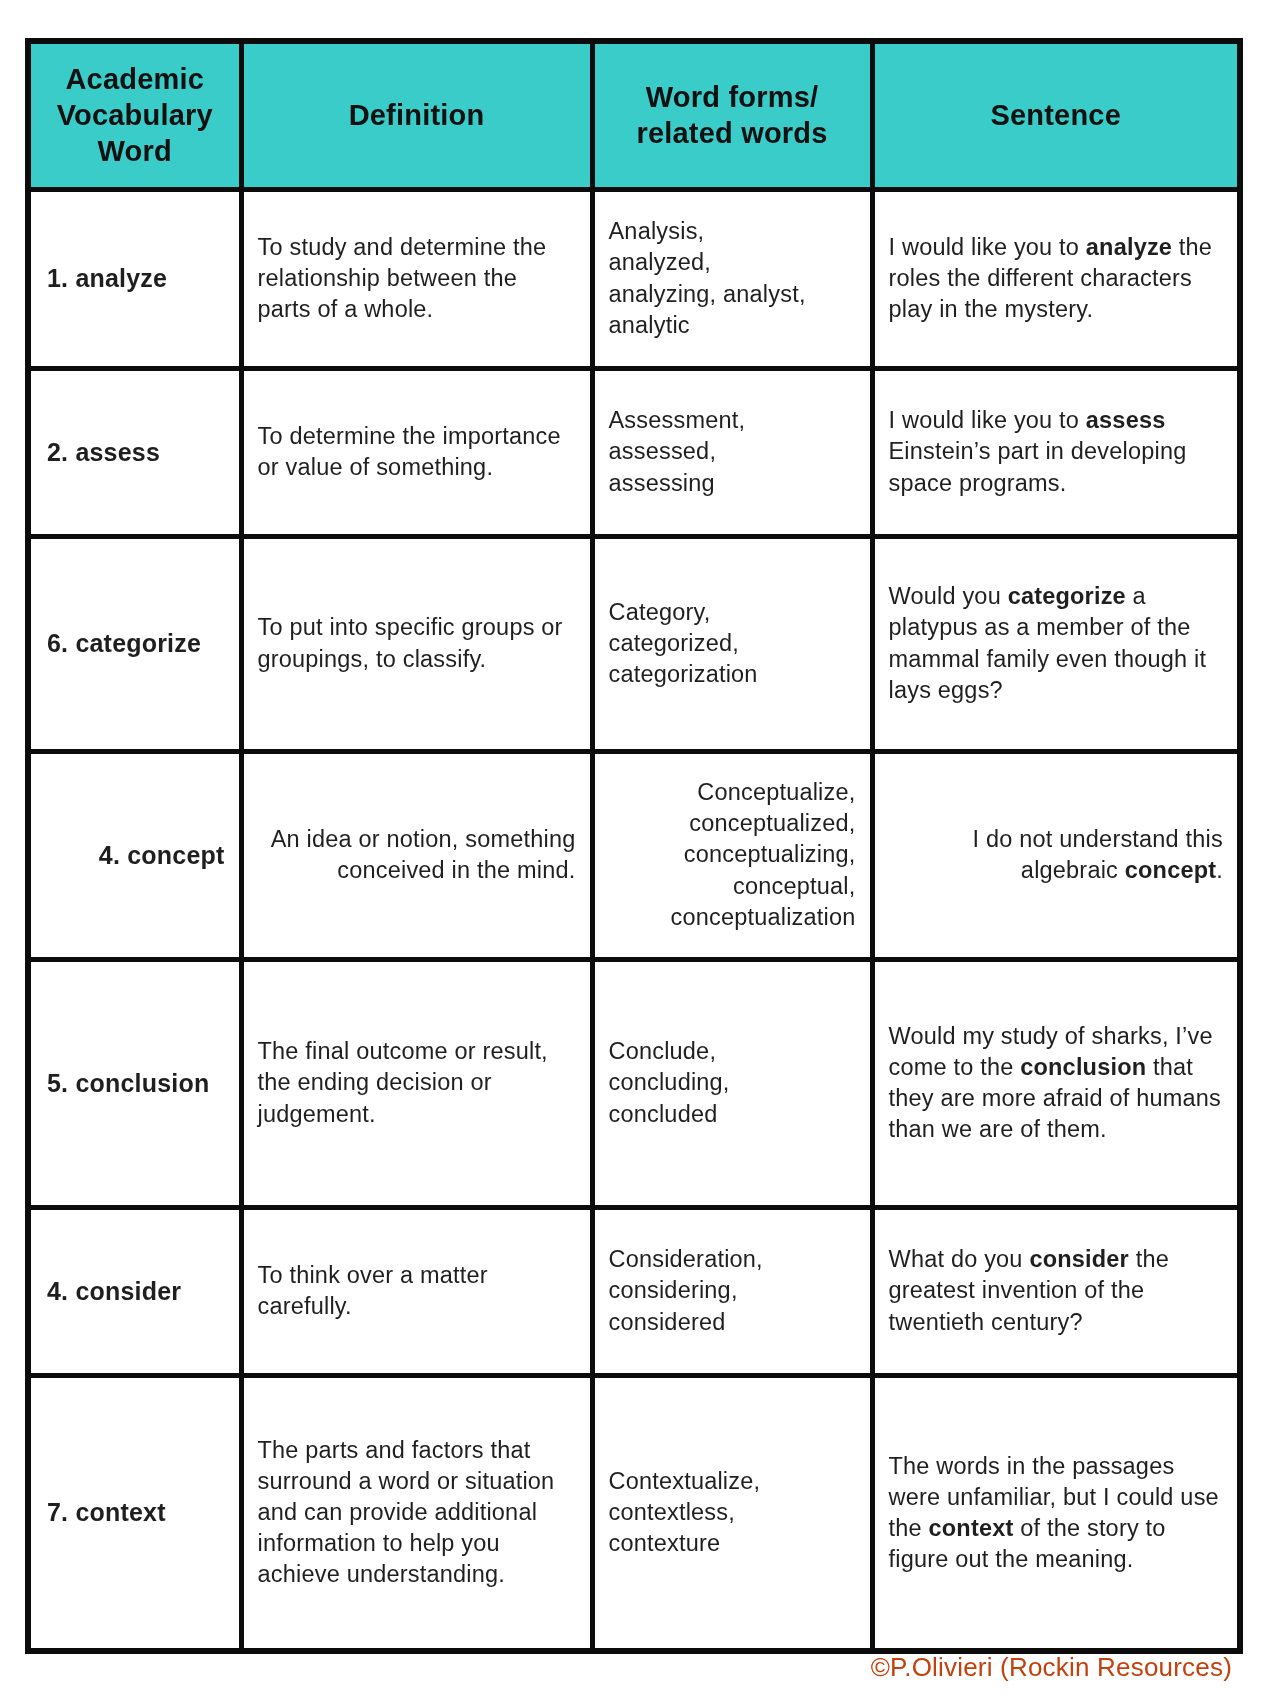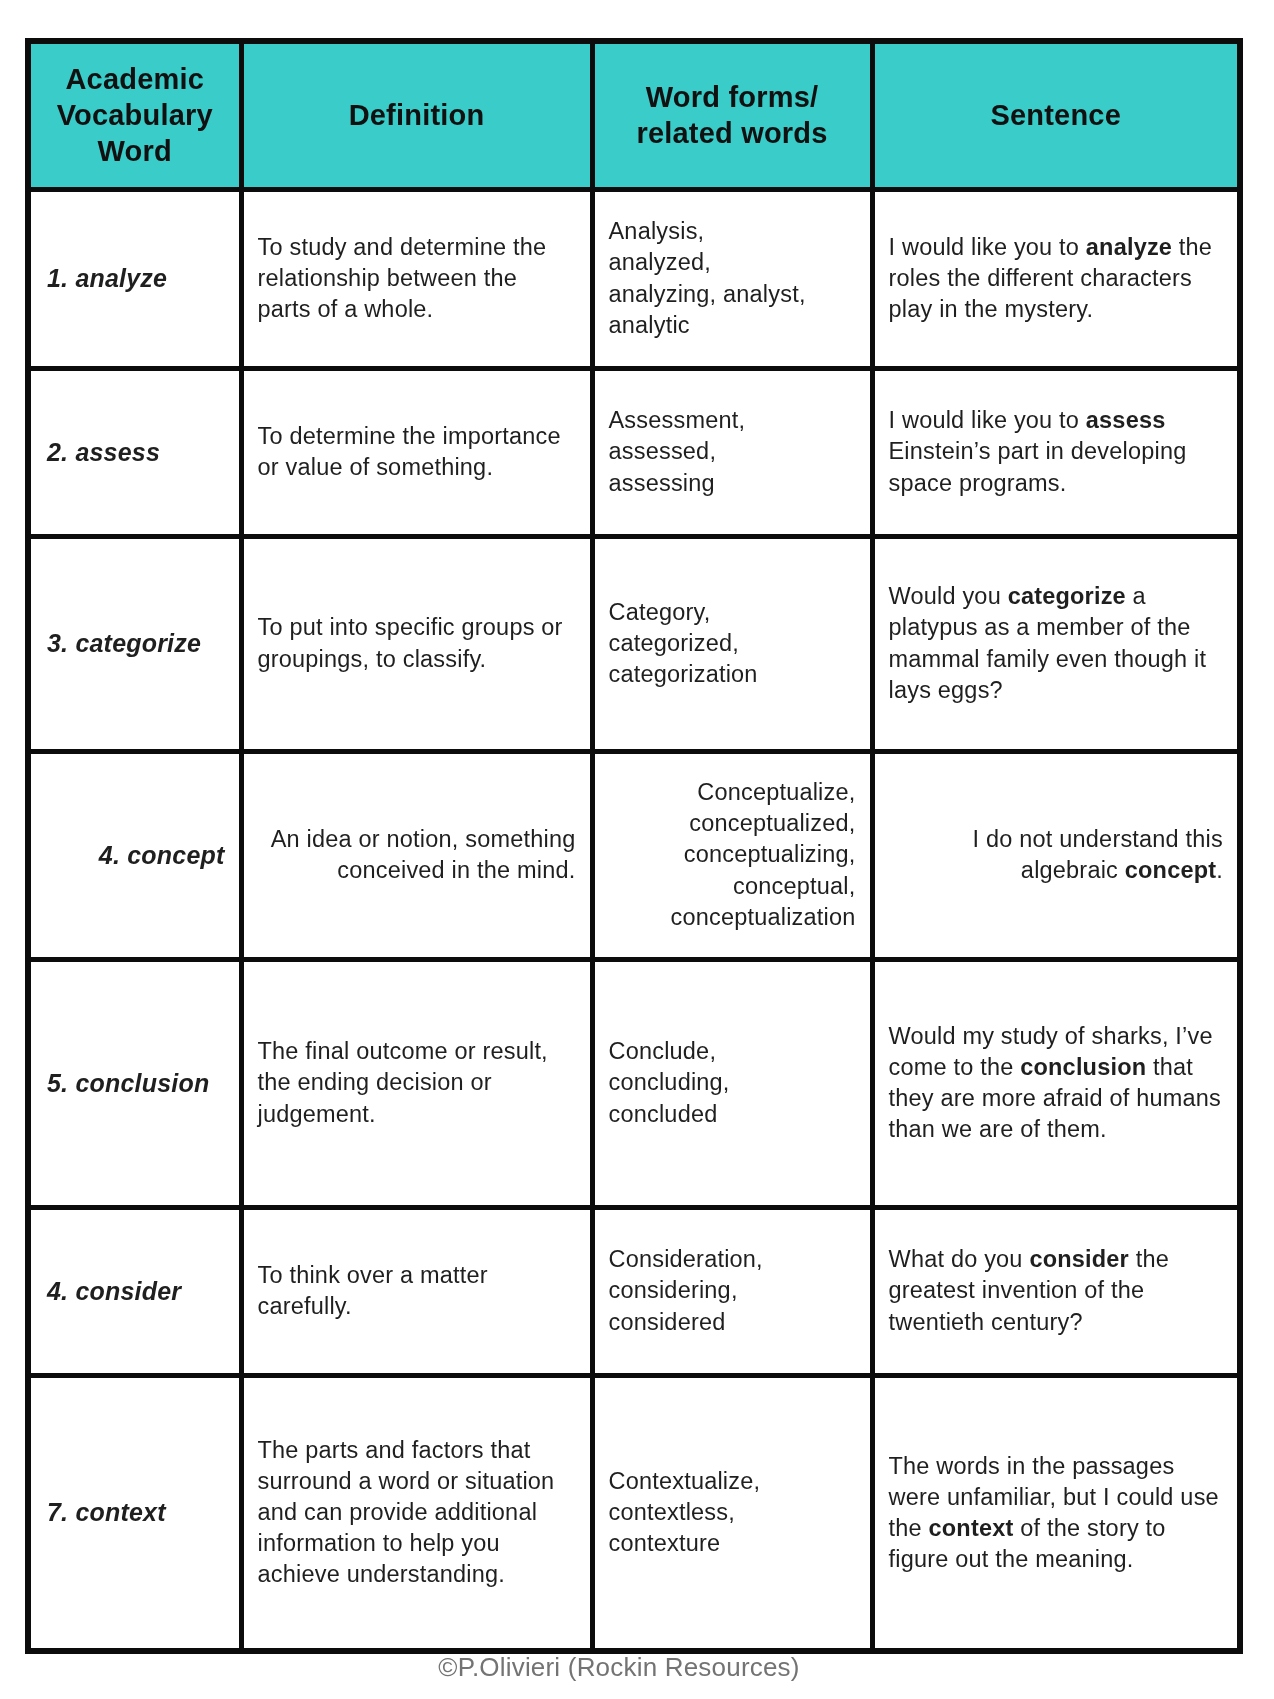--- a/index.html
+++ b/index.html
@@ -49,43 +49,42 @@
   td {
     font-size: 23.5px;
     line-height: 1.32;
     padding: 10px 14px;
     letter-spacing: 0.2px;
   }
   td.word {
     font-weight: bold;
     font-size: 25px;
     padding-left: 16px;
-    font-style: italic;
   }
   td.forms {
     white-space: pre-line;
   }
   td.sentence b {
     font-weight: bold;
   }
   tr.r1 td { height: 179px; }
   tr.r2 td { height: 168px; }
   tr.r3 td { height: 215px; }
   tr.r4 td { height: 208px; text-align: right; }
   tr.r5 td { height: 248px; }
   tr.r6 td { height: 168px; }
   tr.r7 td { height: 276px; }
   .credit {
     position: absolute;
-    left: 13px;
+    left: 20px;
     top: 1652px;
     width: 1212px;
-    text-align: center;
+    text-align: right;
     font-size: 26px;
-    color: #737373;
+    color: #c2410c;
     letter-spacing: 0.2px;
   }
 </style>
 </head>
 <body>
 
 <div class="page">
   <div class="table-wrap">
     <table class="vocab">
       <colgroup>
@@ -117,21 +116,21 @@
         </tr>
         <tr class="r2">
           <td class="word">2. assess</td>
           <td class="def">To determine the importance or value of something.</td>
           <td class="forms">Assessment,
 assessed,
 assessing</td>
           <td class="sentence"><span>I would like you to </span><b>assess</b><span> Einstein’s part in developing space programs.</span></td>
         </tr>
         <tr class="r3">
-          <td class="word">3. categorize</td>
+          <td class="word">6. categorize</td>
           <td class="def">To put into specific groups or groupings, to classify.</td>
           <td class="forms">Category,
 categorized,
 categorization</td>
           <td class="sentence"><span>Would you </span><b>categorize</b><span> a platypus as a member of the mammal family even though it lays eggs?</span></td>
         </tr>
         <tr class="r4">
           <td class="word">4. concept</td>
           <td class="def">An idea or notion, something conceived in the mind.</td>
           <td class="forms">Conceptualize,

